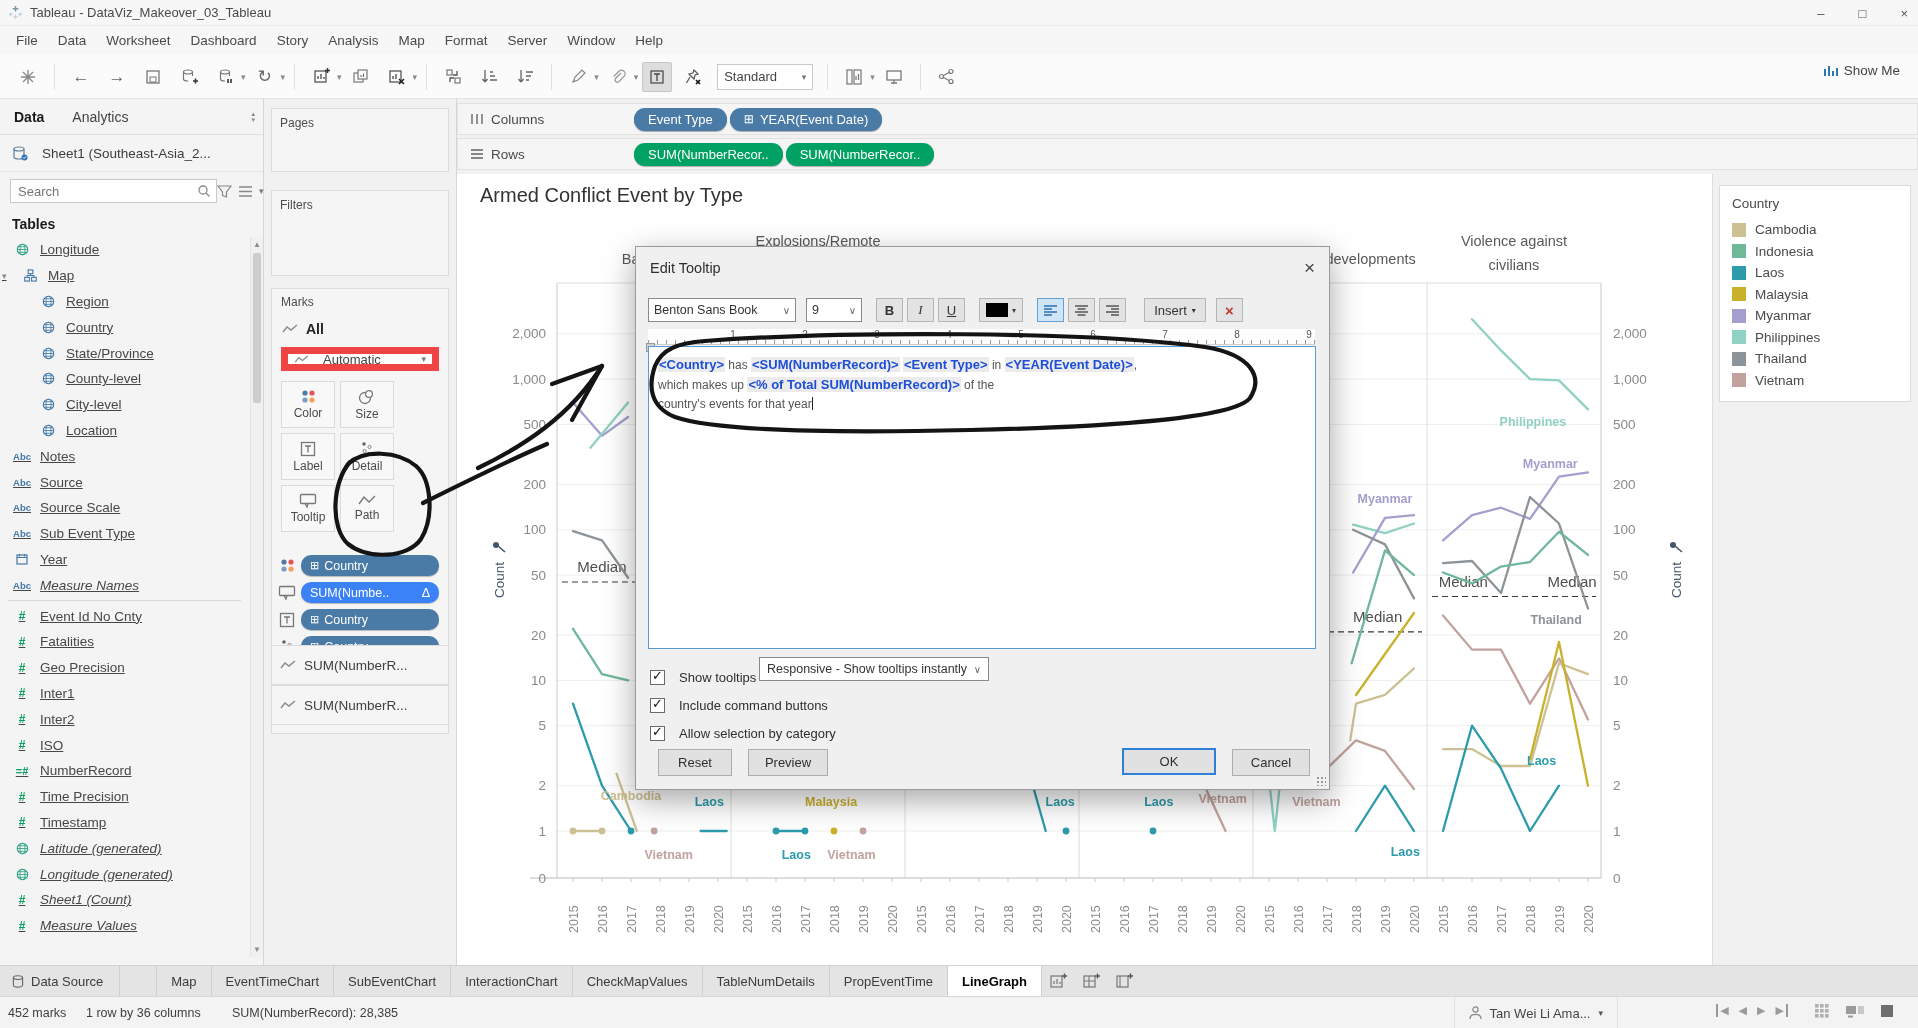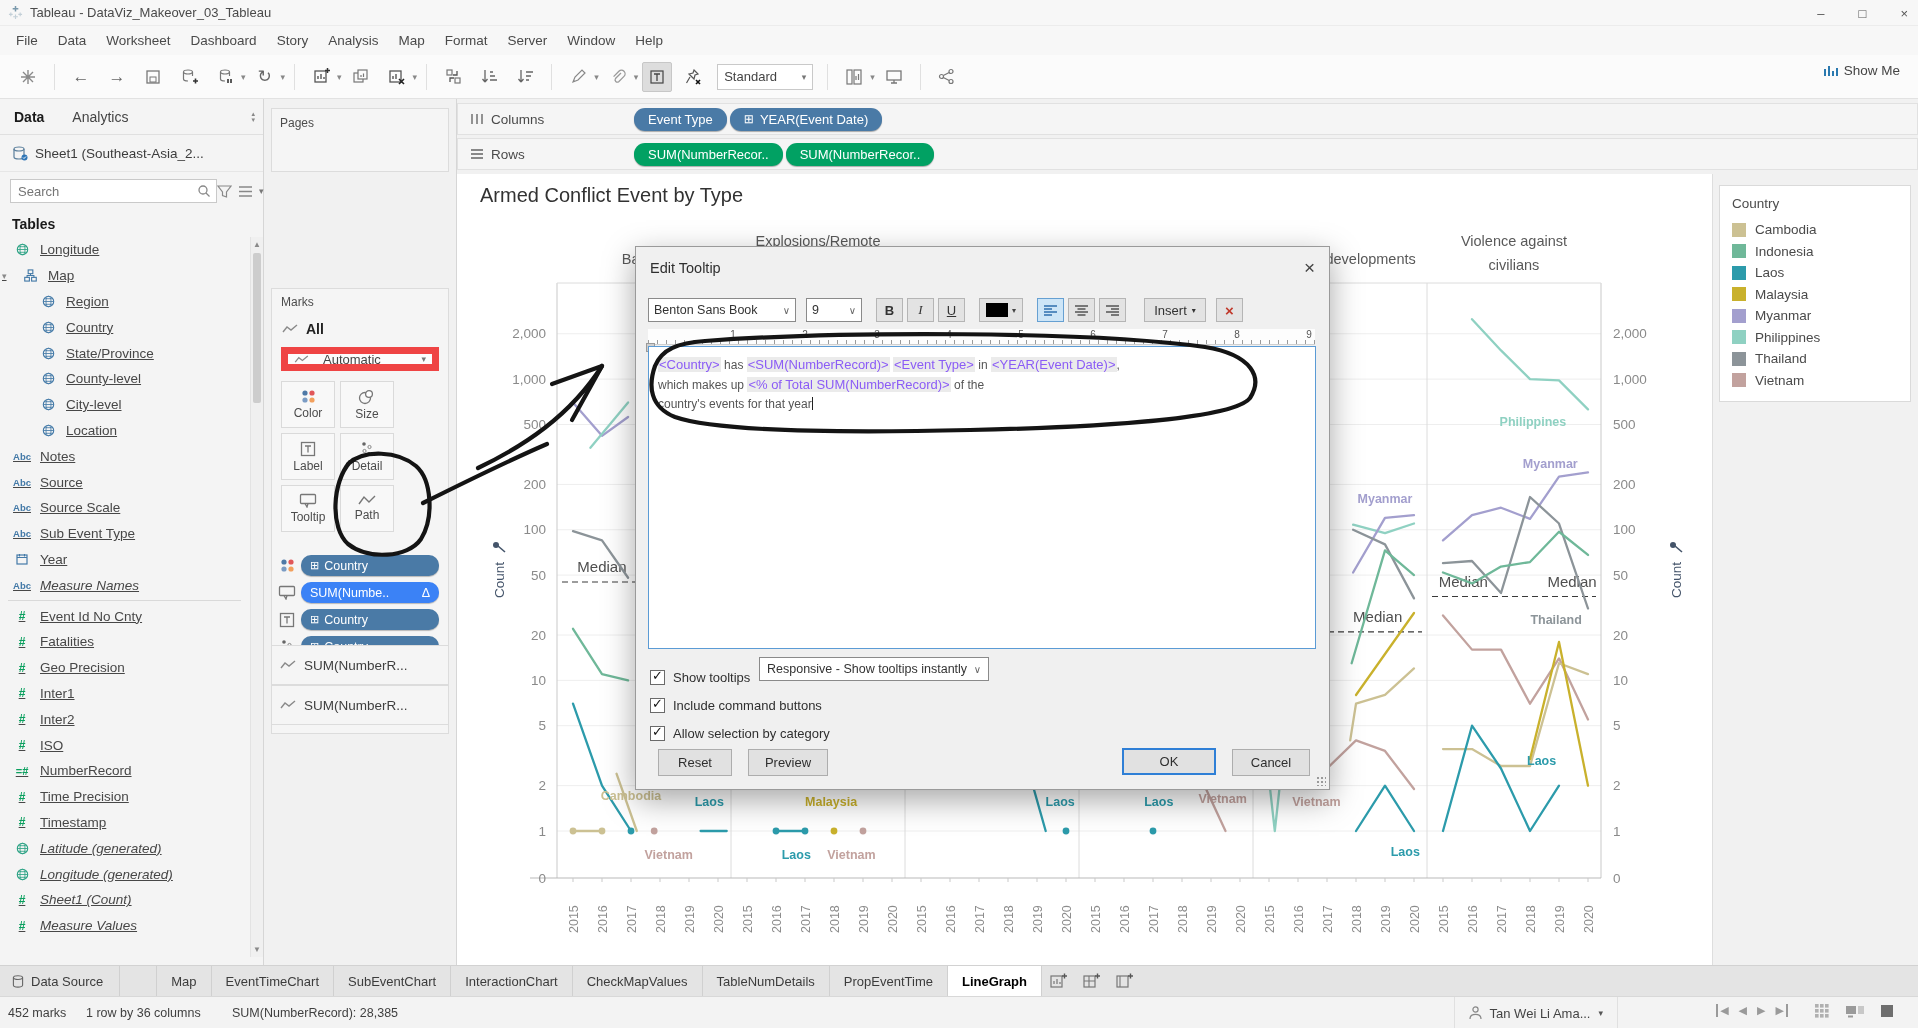--- a/index.html
+++ b/index.html
@@ -21,21 +21,21 @@
   .tsel { display:flex; align-items:center; justify-content:space-between; width:96px; height:26px; border:1px solid #c9c9c9; background:#fff; font-size:13px; color:#444; padding:0 6px; margin:0 6px; }
   .showme { position:absolute; right:18px; top:63px; display:flex; align-items:center; gap:6px; font-size:13.5px; color:#444; }
 
   
   .content { position:absolute; left:0; top:99px; width:1918px; height:866px; }
   .data-panel { position:absolute; left:0; top:0; width:264px; height:866px; background:#f4f4f4; border-right:1px solid #d6d6d6; }
   .dp-tabs { display:flex; align-items:center; height:36px; border-bottom:1px solid #e0e0e0; position:relative; }
   .dp-tab { font-size:14px; padding:0 14px; color:#444; }
   .dp-tab.active { font-weight:bold; color:#1a1a1a; }
   .dp-sort { position:absolute; right:8px; font-size:7px; color:#888; line-height:6px; text-align:center; }
-  .dp-conn { display:flex; align-items:center; gap:7px; height:37px; padding-left:12px; font-size:13.5px; color:#3c3c3c; border-bottom:1px solid #e6e6e6; }
+  .dp-conn { display:flex; align-items:center; gap:14px; height:37px; padding-left:12px; font-size:13.5px; color:#3c3c3c; border-bottom:1px solid #e6e6e6; }
   .dp-search { display:flex; align-items:center; height:38px; padding:0 8px 0 10px; gap:6px; }
   .dp-search input { flex:1; height:24px; border:1px solid #c9c9c9; background:#fff; font-size:13px; padding:0 22px 0 7px; color:#333; font-family:"Liberation Sans",sans-serif; }
   .dp-search .mag { margin-left:-26px; }
   .tables-label { font-size:14px; font-weight:bold; color:#1a1a1a; padding:6px 0 4px 12px; }
   .fields { position:absolute; left:0; top:138px; right:14px; bottom:6px; overflow:hidden; }
   .frow { display:flex; align-items:center; height:25.8px; padding-left:12px; gap:8px; font-size:13.5px; color:#474747; white-space:nowrap;text-decoration:underline; }
   .frow .fic { width:20px; display:flex; justify-content:center; align-items:center; flex:none; }
   .frow.ind { padding-left:38px; }
   .frow .caret { width:10px; margin-left:-10px; color:#8a8a8a; font-size:9px; }
   .frow.it .flabel { font-style:italic; }
@@ -83,23 +83,23 @@
   .dlg-toolbar { position:absolute; left:12px; top:50px; right:12px; height:26px; display:flex; align-items:center; gap:4px; }
   .dsel { display:flex; align-items:center; justify-content:space-between; height:24px; border:1px solid #8a8a8a; background:#fff; font-size:12.5px; color:#333; padding:0 5px; white-space:nowrap; overflow:hidden; }
   .dbtn { height:24px; min-width:27px; border:1px solid #b5b5b5; background:#e3e3e3; display:flex; align-items:center; justify-content:center; font-size:13px; color:#333; }
   .dbtn.active { background:#cde5f7; border-color:#66a0d2; }
   .alines { display:block; width:13px; height:11px; }
   .ruler { position:absolute; left:12px; top:82px; right:14px; height:16px; background:#fdfdfd; border-bottom:1px solid #cfcfcf;
     background-image:repeating-linear-gradient(to right, #9a9a9a 0 1px, transparent 1px 9px); background-size:100% 4px; background-position:0 bottom; background-repeat:no-repeat; }
   .ruler .rnum { position:absolute; top:0px; font-size:10px; color:#555; transform:translateX(-50%); background:transparent; }
   .indent-marker { position:absolute; left:10px; top:96px; width:9px; height:9px; background:#cfcfcf; border:1px solid #9a9a9a; }
   .dlg-text { position:absolute; left:12px; top:99px; right:13px; height:303px; background:#fff; border:1px solid #5b9bd5; padding:8px 9px; font-size:12px; color:#555; line-height:19px; }
-  .chip { background:#ebebeb; color:#8b5cf6; font-weight:normal; font-size:13px; padding:0 1px; }
+  .chip { background:#ebebeb; color:#1d4ed8; font-weight:bold; font-size:13px; padding:0 1px; }
   .cursor { display:inline-block; width:1px; height:13px; background:#222; vertical-align:-2px; }
-  .chk-row { position:absolute; left:14px; display:flex; align-items:center; gap:8px; font-size:13px; color:#2f2f2f; }
+  .chk-row { position:absolute; left:14px; display:flex; align-items:center; gap:14px; font-size:13px; color:#2f2f2f; }
   .chk { width:15px; height:15px; background:#fff; border:1px solid #6a6a6a; position:relative; flex:none; }
   .chk:after { content:"✓"; position:absolute; left:1px; top:-3px; font-size:13px; color:#111; }
   .dlg-dd { position:absolute; left:123px; width:230px; height:24px; display:flex; align-items:center; justify-content:space-between; border:1px solid #8a8a8a; background:#fff; font-size:12.5px; color:#333; padding:0 7px; }
   .dlg-btn { position:absolute; height:27px; background:#e1e1e1; border:1px solid #adadad; font-size:13px; color:#2f2f2f; display:flex; align-items:center; justify-content:center; }
   .dlg-btn.okb { background:#e1e1e1; border:2px solid #2f7fd6; }
   .grip { position:absolute; right:3px; bottom:3px; width:10px; height:10px; background-image:radial-gradient(#9a9a9a 1px, transparent 1.2px); background-size:4px 4px; }
 
   
   .tabbar { position:absolute; left:0; top:965px; width:100%; height:31px; background:#e4e4e4; border-top:1px solid #d2d2d2; display:flex; align-items:stretch; }
   .dstab { display:flex; align-items:center; gap:7px; padding:0 16px 0 12px; font-size:13px; color:#3c3c3c; border-right:1px solid #d0d0d0; margin-right:36px; }
@@ -550,20 +550,21 @@
         </div>
       <div class="fscroll">
         <div style="padding-top:3px">▲</div>
         <div class="thumb"></div>
         <div style="position:absolute;bottom:3px;left:0;right:0">▼</div>
       </div>
     </div>
 
     <div class="cards-col">
       <div class="card" style="top:9px;height:64px"><span class="cl">Pages</span></div>
+      <div class="card" style="top:91px;height:86px"><span class="cl">Filters</span></div>
       <div class="card marks-card" style="top:189px;height:446px">
         <div class="cl">Marks</div>
         <div class="all-row">
           <svg width="16" height="10" viewBox="0 0 16 10">
               <polyline points="1,8 5,3 9,6 15,1" fill="none" stroke="#8a8a8a" stroke-width="1.4"></polyline>
             </svg>
           <span>All</span>
         </div>
         <div class="auto-sel">
           <svg width="15" height="9" viewBox="0 0 16 10">

